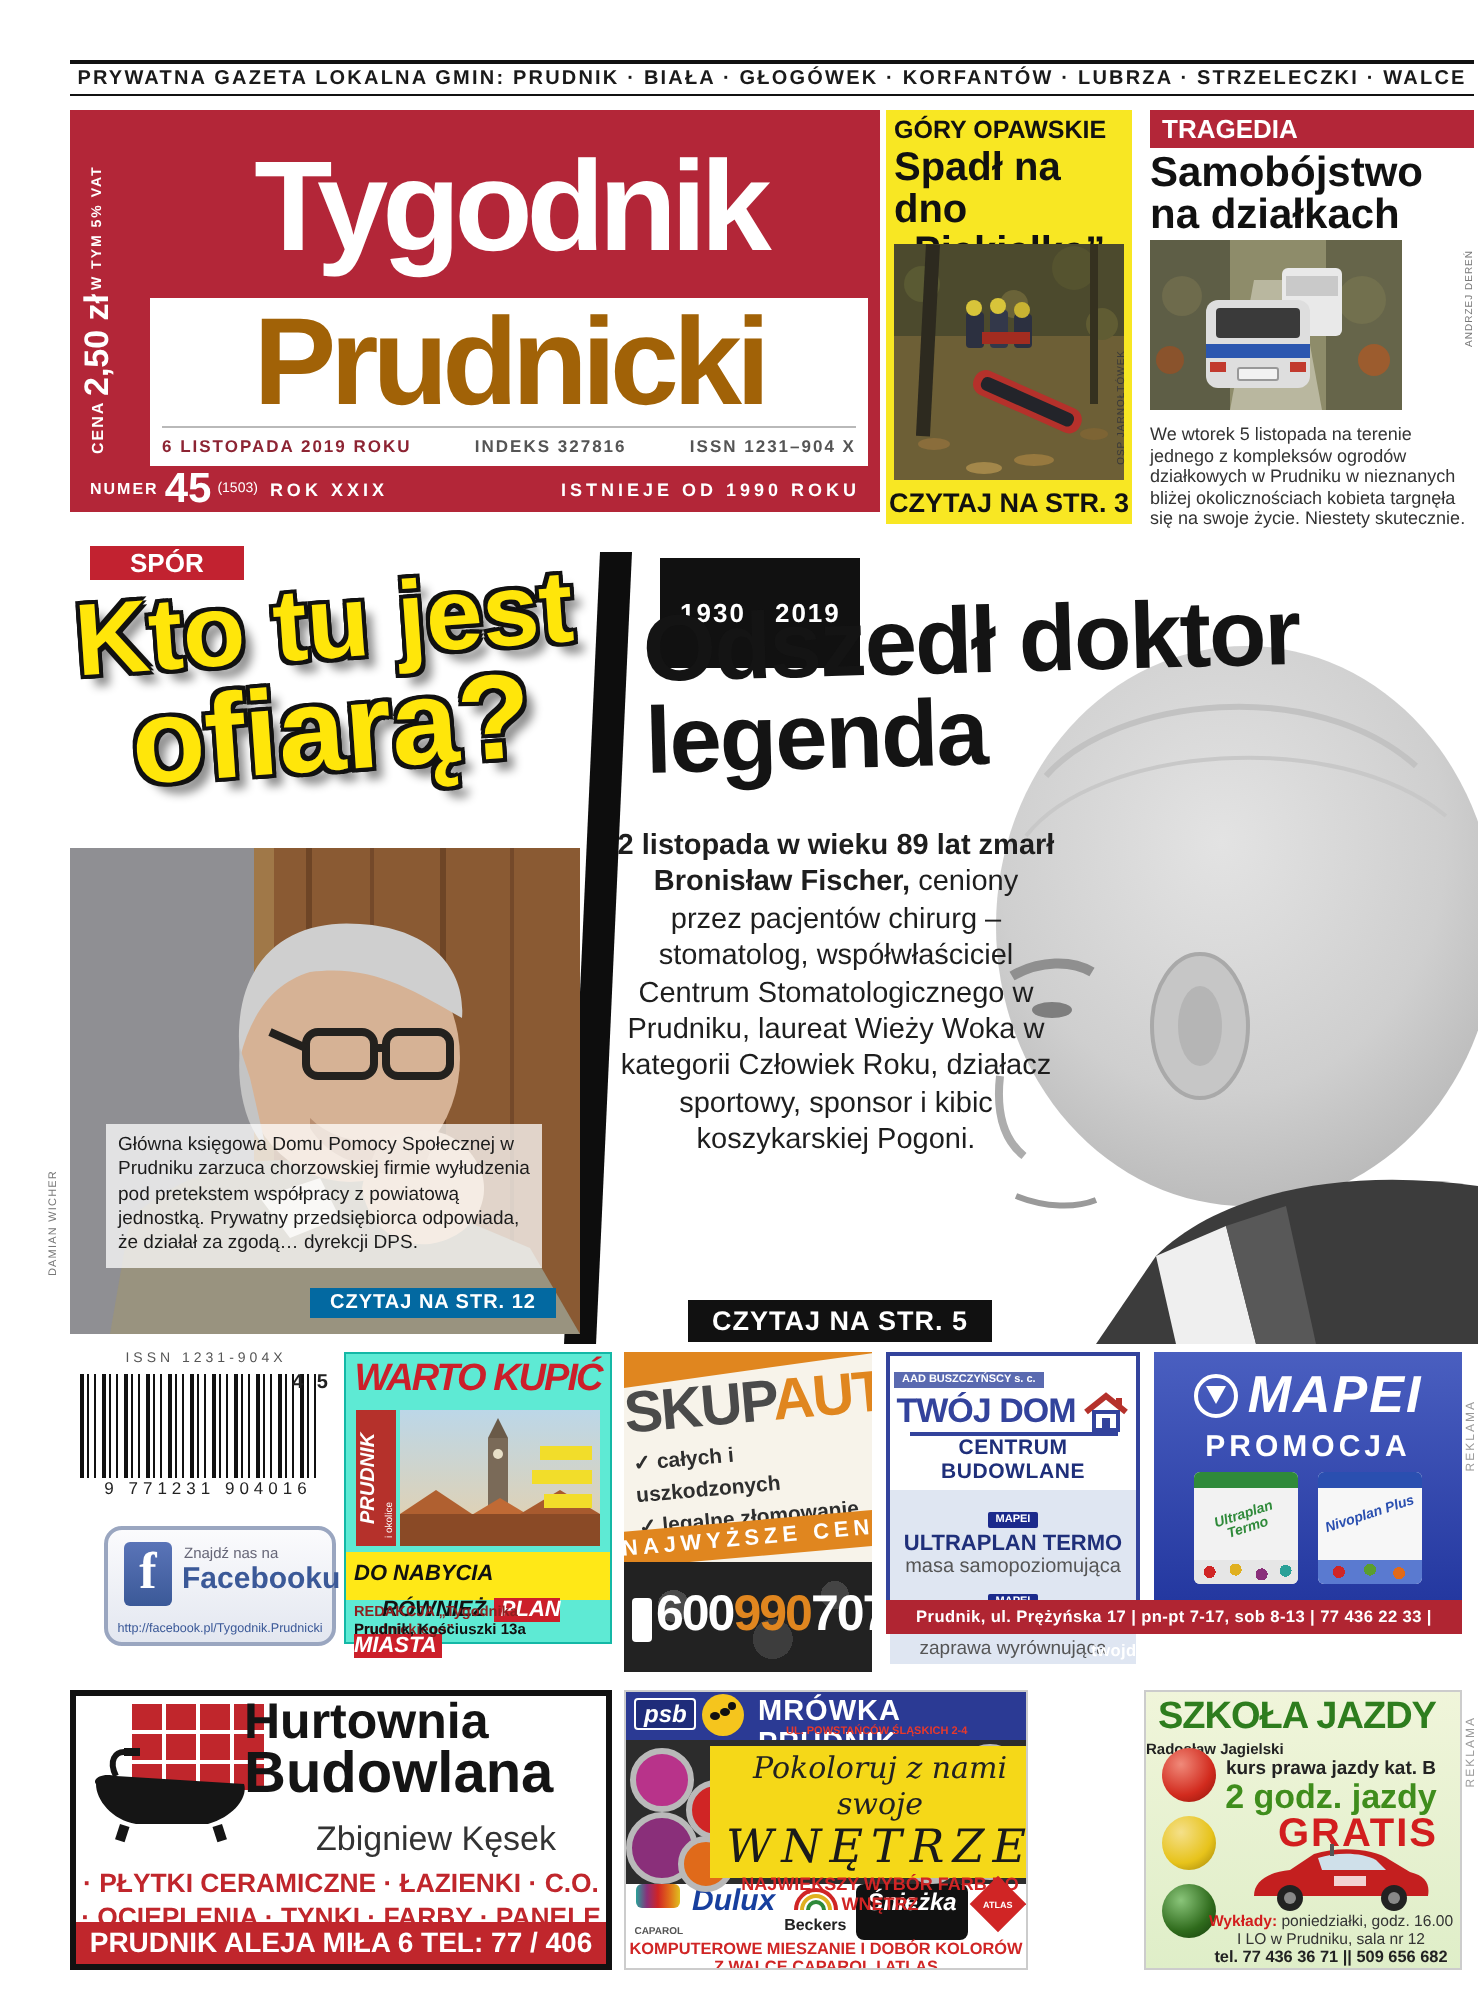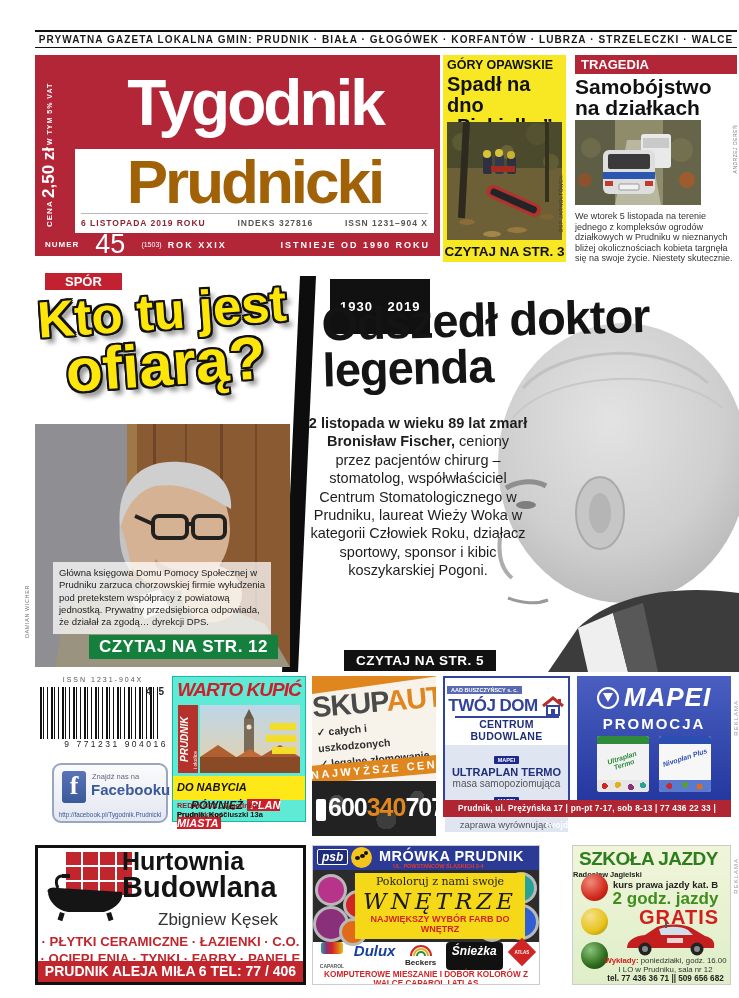--- a/index.html
+++ b/index.html
@@ -43,21 +43,21 @@
     <div class="abs" style="left:40px;top:94px;right:6px;height:84px;background:#fff;">
       <div class="b" style="height:64px;line-height:66px;text-align:center;font-size:62px;letter-spacing:-3px;color:#a16207;">Prudnicki</div>
       <div style="border-top:1px solid #b9b9b9;margin:0 6px;height:18px;display:flex;align-items:center;justify-content:space-between;font-size:8.5px;font-weight:bold;letter-spacing:1px;">
         <span style="color:#8d2433;">6 LISTOPADA 2019 ROKU</span>
         <span style="color:#555;">INDEKS 327816</span>
         <span style="color:#555;">ISSN 1231–904 X</span>
       </div>
     </div>
     <div class="abs" style="left:0;bottom:0;width:100%;height:23px;display:flex;align-items:center;color:#fff;padding:0 10px;box-sizing:border-box;">
       <span style="font-size:8px;font-weight:bold;letter-spacing:1px;">NUMER</span>
-      <span style="font-size:27px;font-weight:normal;margin:0 16px;">45</span>
+      <span style="font-size:21px;font-weight:bold;margin:0 3px;">45</span>
       <span style="font-size:7px;">(1503)</span>
       <span style="font-size:9px;font-weight:bold;letter-spacing:2px;margin-left:6px;">ROK XXIX</span>
       <span style="flex:1;"></span>
       <span style="font-size:9px;font-weight:bold;letter-spacing:2px;">ISTNIEJE OD 1990 ROKU</span>
     </div>
   </div>
 
   <div class="abs" style="left:443px;top:55px;width:123px;height:207px;background:#f8e723;">
     <div class="b" style="padding:3px 4px 0;font-size:12.5px;color:#111;">GÓRY OPAWSKIE</div>
     <div class="b" style="padding:2px 4px 0;font-size:20px;line-height:1.05;color:#111;">
@@ -149,21 +149,21 @@
         <rect x="118" y="92" width="34" height="22" rx="6"></rect>
         <rect x="158" y="92" width="32" height="22" rx="6"></rect>
         <line x1="152" y1="100" x2="158" y2="100"></line>
         <line x1="118" y1="100" x2="100" y2="92"></line>
       </g>
       <path d="M150,150 C175,135 195,140 205,160 C212,178 200,195 180,198 C160,200 148,185 146,170 Z" fill="#d9b698"></path>
       <path d="M150,150 C160,146 172,146 180,152 L175,165 L152,162 Z" fill="#c9a183"></path>
       <path d="M120,135 C130,145 145,148 155,146 L150,158 C138,158 126,150 120,140 Z" fill="#b98f72"></path>
     </svg>
     <div class="abs" style="left:18px;top:138px;width:206px;background:rgba(255,255,255,.74);padding:5px 6px;font-size:9.5px;line-height:1.3;color:#1c1c1c;">Główna księgowa Domu Pomocy Społecznej w Prudniku zarzuca chorzowskiej firmie wyłudzenia pod pretekstem współpracy z powiatową jednostką. Prywatny przedsiębiorca odpowiada, że działał za zgodą… dyrekcji DPS.</div>
-    <div class="abs cta" style="right:12px;bottom:8px;background:#15803d;font-size:17px;padding:2px 10px;">CZYTAJ NA STR. 12</div>
+    <div class="abs cta" style="right:12px;bottom:8px;background:#0369a1;font-size:10px;padding:2px 10px;">CZYTAJ NA STR. 12</div>
   </div>
   <div class="abs vert" style="left:24px;top:585px;font-size:5.5px;color:#777;letter-spacing:.6px;">DAMIAN WICHER</div>
 
   <svg class="abs" style="left:428px;top:298px;" width="311" height="374" viewBox="0 0 311 374">
     <defs>
       <radialGradient id="gh" cx="45%" cy="35%" r="75%">
         <stop offset="0%" stop-color="#e3e3e3"></stop>
           <stop offset="60%" stop-color="#cfcfcf"></stop>
           <stop offset="100%" stop-color="#b2b2b2"></stop>
       </radialGradient>
@@ -189,21 +189,21 @@
   </div>
   <div class="abs" style="left:308px;top:414px;width:220px;text-align:center;font-size:14.5px;line-height:1.27;color:#1e1e1e;">
     <span class="b">2 listopada w wieku 89 lat zmarł Bronisław Fischer,</span><span> ceniony przez pacjentów chirurg – stomatolog, współwłaściciel Centrum Stomatologicznego w Prudniku, laureat Wieży Woka w kategorii Człowiek Roku, działacz sportowy, sponsor i kibic koszykarskiej Pogoni.</span>
   </div>
   <div class="abs cta" style="left:344px;top:650px;background:#111;font-size:13.5px;padding:3px 12px;">CZYTAJ NA STR. 5</div>
 
   <div class="abs" style="left:38px;top:676px;width:130px;">
     <div style="text-align:center;font-size:7px;letter-spacing:2px;color:#555;">ISSN 1231-904X</div>
     <div class="abs b" style="right:2px;top:10px;font-size:10px;letter-spacing:2px;color:#222;">4 5</div>
     <div class="bars" style="margin:4px 10px 0 2px;height:52px;"></div>
-    <div style="text-align:right;padding-left:2px;font-size:8.5px;letter-spacing:2.5px;color:#222;">9 771231 904016</div>
+    <div style="text-align:center;padding-left:2px;font-size:8.5px;letter-spacing:2.5px;color:#222;">9 771231 904016</div>
   </div>
   <div class="abs fbbox" style="left:52px;top:763px;width:112px;height:56px;">
     <div class="abs" style="left:8px;top:6px;width:24px;height:32px;border-radius:3px;background:linear-gradient(#5a74b8,#3b5998);color:#fff;font-weight:bold;font-size:26px;line-height:30px;text-align:center;font-family:'Liberation Serif',serif;">f</div>
     <div class="abs" style="left:38px;top:7px;font-size:7.5px;color:#667;">Znajdź nas na</div>
     <div class="abs b" style="left:37px;top:16px;font-size:15px;color:#3b5998;">Facebooku</div>
     <div class="abs" style="left:0;bottom:3px;width:100%;text-align:center;font-size:6.3px;color:#3b5998;">http://facebook.pl/Tygodnik.Prudnicki</div>
   </div>
 
   <div class="abs" style="left:172px;top:676px;width:134px;height:146px;background:#5eead4;border:1px solid #14b8a6;box-sizing:border-box;">
     <div class="b" style="font-style:italic;color:#cc1f2a;font-size:19px;text-align:center;letter-spacing:-1px;padding-top:2px;">WARTO KUPIĆ</div>
@@ -247,21 +247,21 @@
     <div class="abs b" style="left:6px;top:44px;font-size:10.5px;color:#2e2e2e;transform:rotate(-5deg);line-height:1.5;">
       <span>✓</span>
       <span>całych i uszkodzonych</span><br>
       <span>✓</span>
       <span>legalne złomowanie</span>
     </div>
     <div class="abs b" style="left:-8px;top:84px;width:150px;background:#e0861f;color:#fff;font-size:11px;letter-spacing:2.5px;text-align:center;padding:3px 0;transform:rotate(-5deg);">NAJWYŻSZE CENY</div>
     <div class="abs" style="left:0;bottom:0;width:100%;height:55px;background:radial-gradient(circle at 20% 40%,#4a4a4a 0 8px,transparent 8px),radial-gradient(circle at 60% 70%,#3d3d3d 0 10px,transparent 10px),radial-gradient(circle at 85% 30%,#444 0 7px,transparent 7px),#222;">
       <div class="abs" style="left:4px;top:18px;width:10px;height:22px;background:#fff;border-radius:2px;"></div>
       <div class="abs b" style="left:16px;top:12px;font-size:25px;letter-spacing:-1px;">
-        <span style="color:#fff;">600</span><span style="color:#e0861f;">340</span><span style="color:#fff;">707</span>
+        <span style="color:#fff;">600</span><span style="color:#e0861f;">990</span><span style="color:#fff;">707</span>
       </div>
     </div>
   </div>
 
   <div class="abs" style="left:443px;top:676px;width:127px;height:124px;background:#fff;border:2px solid #33439c;box-sizing:border-box;">
     <div class="tag" style="background:#5a6ab0;font-size:5.5px;padding:1px 4px;margin:2px;">AAD BUSZCZYŃSCY s. c.</div>
     <div style="display:flex;align-items:center;justify-content:center;gap:3px;">
       <span class="b" style="font-size:17px;color:#33439c;letter-spacing:-.5px;">TWÓJ DOM</span>
       <svg width="24" height="20" viewBox="0 0 24 20">
         <polyline points="2,10 12,2 22,10" stroke="#b5312b" stroke-width="3" fill="none"></polyline>
@@ -332,42 +332,42 @@
       <span style="font-size:29px;">Budowlana</span>
     </div>
     <div style="position:absolute;left:120px;top:62px;font-size:17px;color:#333;">Zbigniew Kęsek</div>
     <div class="abs b" style="left:0;top:86px;width:100%;text-align:center;font-size:13.2px;color:#c0262c;line-height:1.25;">
       <span>· PŁYTKI CERAMICZNE · ŁAZIENKI · C.O.</span><br>
       <span>· OCIEPLENIA · TYNKI · FARBY · PANELE</span>
     </div>
     <div class="abs b" style="left:0;bottom:0;width:100%;height:21px;background:#c0262c;color:#fff;font-size:14px;line-height:21px;text-align:center;">PRUDNIK  ALEJA MIŁA 6  TEL: 77 / 406 71 34</div>
   </div>
 
-  <div class="abs" style="left:312px;top:845px;width:228px;height:140px;background:#fff;border:1px solid #ccc;box-sizing:border-box;overflow:hidden;">
+  <div class="abs" style="left:312px;top:845px;width:202px;height:140px;background:#fff;border:1px solid #ccc;box-sizing:border-box;overflow:hidden;">
     <div style="height:24px;background:#2b3a94;position:relative;">
       <span class="b" style="position:absolute;left:4px;top:3px;background:#1f2c7a;border:1px solid #fff;color:#fff;font-style:italic;font-size:12px;padding:0 4px;border-radius:2px;">psb</span>
       <span style="position:absolute;left:38px;top:1px;width:21px;height:21px;border-radius:50%;background:#f5c51d;">
         <span style="position:absolute;left:4px;top:9px;width:5px;height:4px;background:#111;border-radius:50%;"></span>
         <span style="position:absolute;left:9px;top:7px;width:5px;height:4px;background:#111;border-radius:50%;"></span>
         <span style="position:absolute;left:13px;top:4px;width:4px;height:4px;background:#111;border-radius:50%;"></span>
       </span>
       <span class="b" style="position:absolute;left:66px;top:2px;color:#fff;font-size:14.5px;letter-spacing:.5px;">MRÓWKA PRUDNIK</span>
       <span class="b" style="position:absolute;left:80px;top:17px;color:#e8392b;font-size:5.5px;">UL. POWSTAŃCÓW ŚLĄSKICH 2-4</span>
     </div>
     <div style="position:relative;height:72px;background:#2c2c2c;">
       <div class="can" style="left:2px;top:4px;width:26px;height:26px;background:#b8338a;"></div>
       <div class="can" style="left:0px;top:36px;width:30px;height:30px;background:#8a2f7a;"></div>
       <div class="can" style="left:30px;top:20px;width:24px;height:24px;background:#d02525;"></div>
       <div class="can" style="left:26px;top:48px;width:22px;height:22px;background:#e06a1a;"></div>
       <div class="can" style="right:2px;top:2px;width:26px;height:26px;background:#2aa198;"></div>
       <div class="can" style="right:26px;top:14px;width:22px;height:22px;background:#5a9e2f;"></div>
       <div class="can" style="right:0px;top:34px;width:30px;height:30px;background:#2f5fd0;"></div>
       <div class="can" style="right:32px;top:42px;width:24px;height:24px;background:#c9c92f;"></div>
       <div style="position:absolute;left:42px;top:3px;width:170px;height:66px;background:#f5d818;text-align:center;">
-        <div style="font-size:11px;color:#222;padding-top:2px;font-family:'DejaVu Serif',serif;">Pokoloruj z nami swoje</div>
+        <div style="font-style:italic;font-size:15px;color:#222;padding-top:2px;font-family:'DejaVu Serif',serif;">Pokoloruj z nami swoje</div>
         <div style="font-style:italic;font-size:23px;letter-spacing:4px;color:#1a1a1a;font-family:'DejaVu Serif',serif;">WNĘTRZE</div>
         <div class="b" style="font-size:9px;color:#d02525;">NAJWIĘKSZY WYBÓR FARB DO WNĘTRZ</div>
       </div>
     </div>
     <div style="height:28px;display:flex;justify-content:space-around;padding:0 2px;">
       <span style="text-align:center;">
         <span style="display:block;width:22px;height:12px;margin:0 auto;border-radius:3px;background:linear-gradient(90deg,#2aa198,#8a2f7a,#d02525,#e06a1a,#e0c020);"></span>
         <span style="font-size:5px;color:#555;font-weight:bold;">CAPAROL</span>
       </span>
       <span class="b" style="font-style:italic;font-size:15px;color:#173f9e;">Dulux</span>

